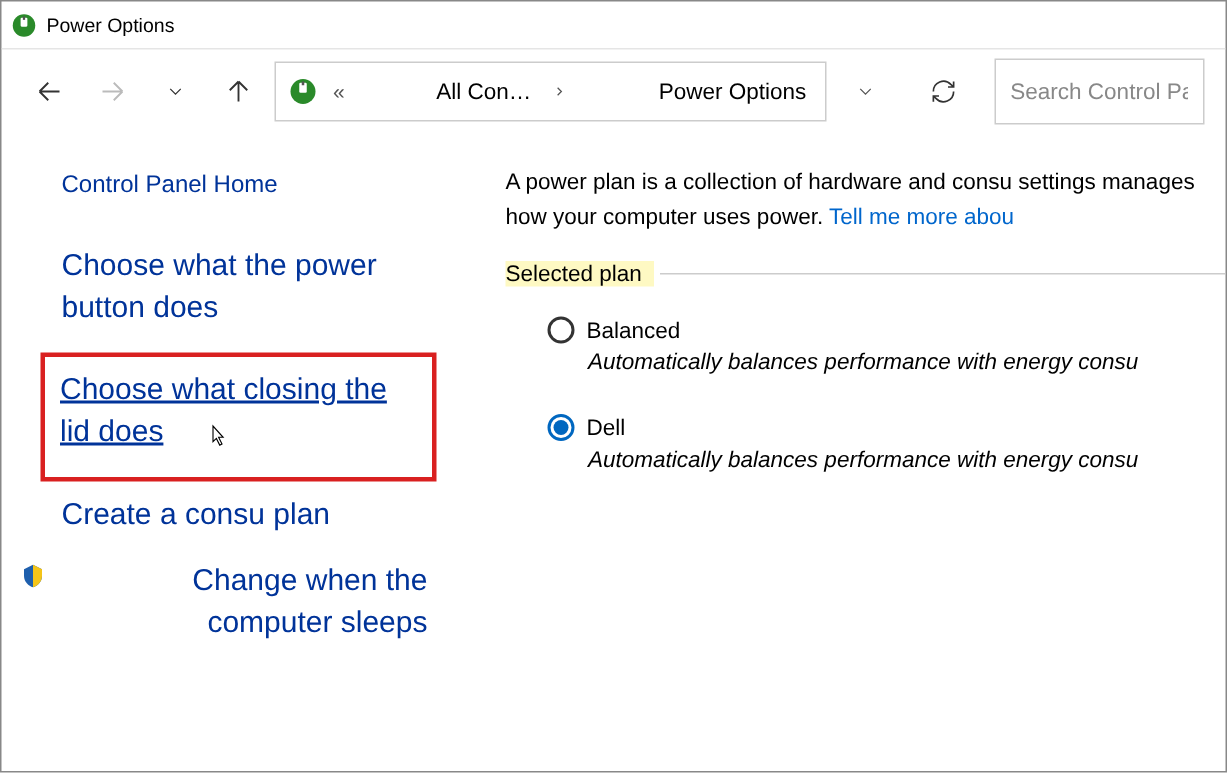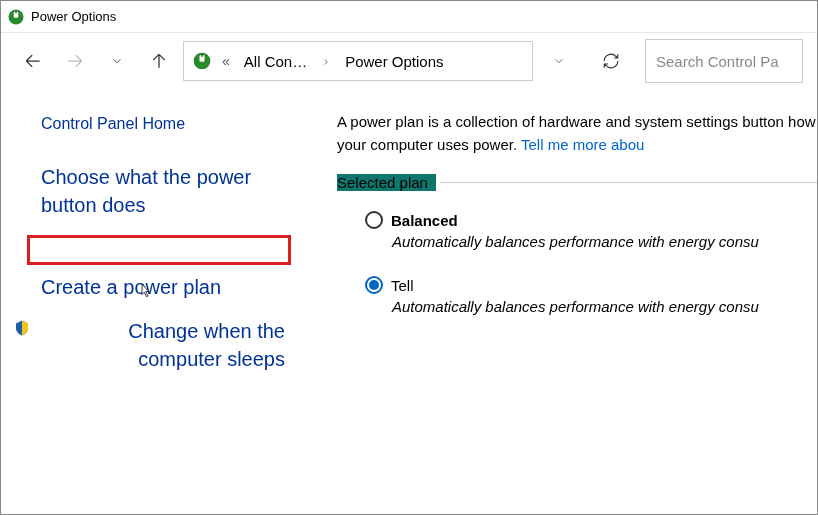--- a/index.html
+++ b/index.html
@@ -60,20 +60,21 @@
     .bc-chevlaquo {
       color: #555;
       padding: 0 4px;
       font-size: 14px;
     }
     .bc-seg {
       padding: 0 6px;
       font-size: 15px;
       color: #000;
       white-space: nowrap;
+      margin-left: 47px;
     }
     .bc-caret {
       color: #555;
       padding: 0 4px;
     }
     .refresh-btn {
       width: 40px; height: 40px;
       display: flex;
       align-items: center;
       justify-content: center;
@@ -182,21 +183,21 @@
       line-height: 1.5;
       margin-bottom: 18px;
     }
     .main .desc a {
       color: #0066cc;
       cursor: pointer;
     }
     .fieldset-label {
       font-size: 15px;
       color: #000;
-      background: #0f766e;
+      background: #fef9c3;
       position: relative;
       z-index: 2;
       padding-right: 8px;
     }
     .fieldset-line {
       display: flex;
       align-items: center;
       margin-bottom: 20px;
     }
     .fieldset-line .line {
@@ -233,21 +234,21 @@
       width: 10px;
       height: 10px;
       background: #0067c0;
       border-radius: 50%;
       top: 2px;
       left: 2px;
     }
     .plan-name {
       font-size: 15px;
     }
-    .plan-name.bold { font-weight: 700; }
+    .plan-name.bold { font-weight: 400; }
     .plan-desc {
       font-size: 15px;
       color: #000;
       margin-left: 27px;
       white-space: nowrap;
       font-style: italic;
     }
   </style>
 </head>
 <body>
@@ -318,57 +319,58 @@
 
 <div class="content">
   <div class="sidebar">
     <div class="sidebar-home">Control Panel Home</div>
 
     <div class="sidebar-link">
       <a>Choose what the power button does</a>
     </div>
 
     <div class="sidebar-link highlighted">
+      <a>Choose what closing the lid does</a>
       <svg class="cursor-icon" viewBox="0 0 24 24">
         <path d="M8 4 L8 18 L11 15 L14 21 L16 20 L13 14 L17 14 Z" fill="#fff" stroke="#000" stroke-width="1"></path>
       </svg>
     </div>
 
     <div class="sidebar-link">
-      <a>Create a power plan</a>
+      <a>Create a consu plan</a>
     </div>
 
     <div class="sidebar-link sidebar-link-icon">
       <svg class="link-icon" viewBox="0 0 24 24">
         <path d="M12 2 L20 6 V12 C20 17 16 21 12 22 C8 21 4 17 4 12 V6 Z" fill="#1e5fad"></path>
         <path d="M12 2 L20 6 V12 C20 17 16 21 12 22 V2 Z" fill="#f5c518"></path>
       </svg>
       <a>Change when the computer sleeps</a>
     </div>
   </div>
 
   <div class="main">
     <p class="desc">
-      <span>A power plan is a collection of hardware and system settings button how your computer uses power. </span><a>Tell me more abou</a>
+      <span>A power plan is a collection of hardware and consu settings manages how your computer uses power. </span><a>Tell me more abou</a>
     </p>
 
     <div class="fieldset-line">
       <span class="fieldset-label">Selected plan</span>
       <span class="line"></span>
     </div>
 
     <div class="plan">
       <div class="plan-radio-row">
         <span class="radio"></span>
         <span class="plan-name bold">Balanced</span>
       </div>
       <div class="plan-desc">Automatically balances performance with energy consu</div>
     </div>
 
     <div class="plan">
       <div class="plan-radio-row">
         <span class="radio checked"></span>
-        <span class="plan-name">Tell</span>
+        <span class="plan-name">Dell</span>
       </div>
       <div class="plan-desc">Automatically balances performance with energy consu</div>
     </div>
   </div>
 </div>
 
 </body></html>

